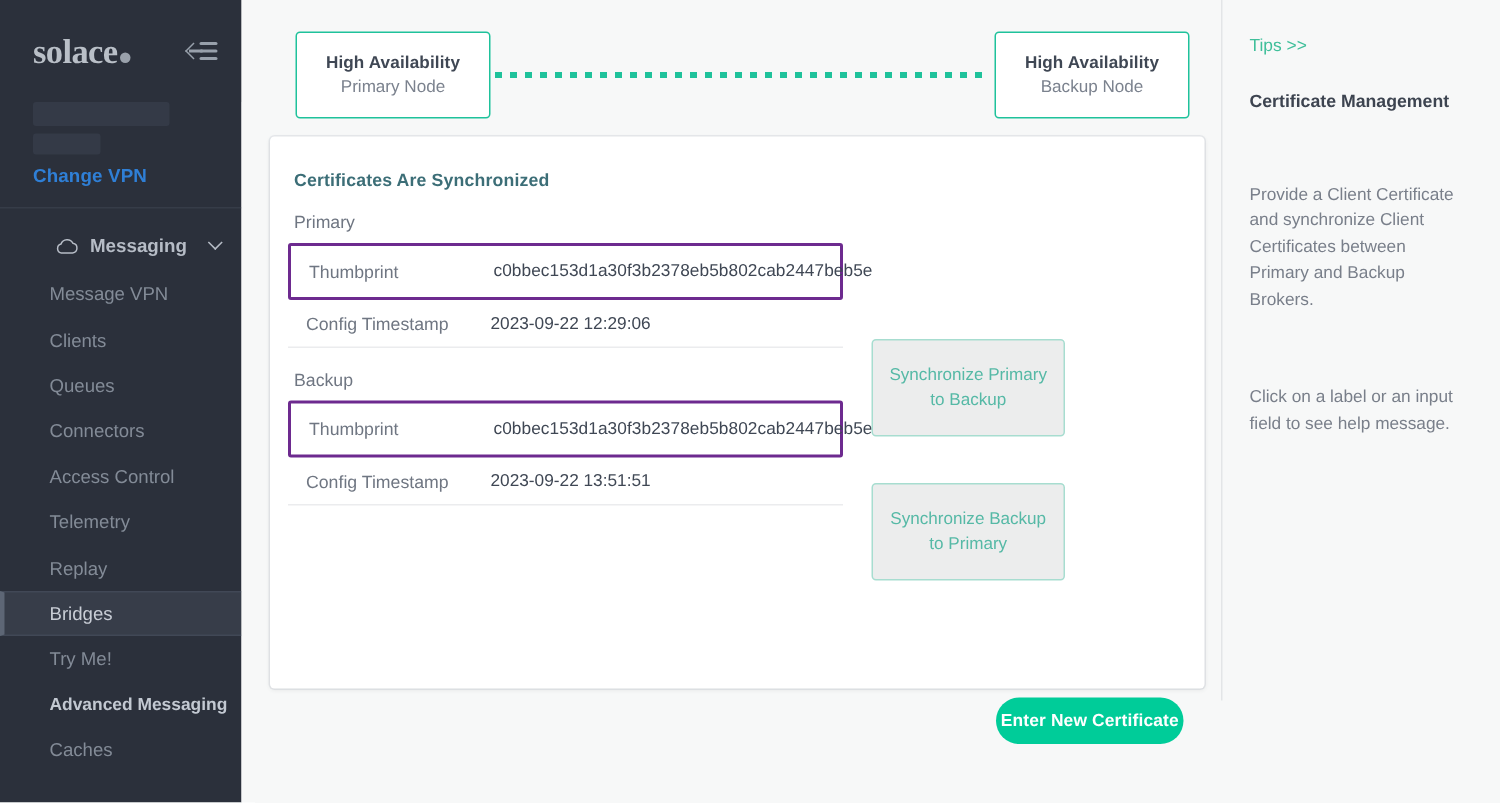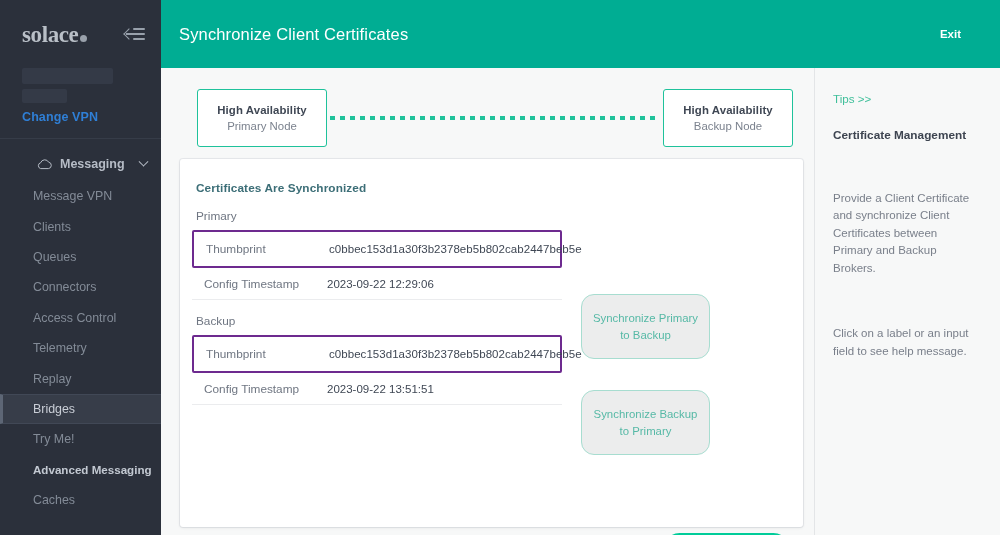--- a/index.html
+++ b/index.html
@@ -234,21 +234,21 @@
   }
   .f-value.mono { letter-spacing: .05px; }
 
   
   .sync-btn {
     position: absolute;
     width: 129px;
     height: 65px;
     background: #eceded;
     border: 1px solid #a7ddd0;
-    border-radius: 13px;
+    border-radius: 3px;
     display: flex; align-items: center; justify-content: center;
     text-align: center;
     color: #56b9a6;
     font-size: 11.4px;
     line-height: 1.45;
     padding: 0 8px;
     cursor: pointer;
   }
   .sync-btn.b1 { left: 401px; top: 135px; }
   .sync-btn.b2 { left: 401px; top: 231px; }
@@ -340,24 +340,20 @@
       <div class="sb-item">Replay</div>
       <div class="sb-item active">Bridges</div>
       <div class="sb-item">Try Me!</div>
       <div class="sb-item bold">Advanced Messaging</div>
       <div class="sb-item">Caches</div>
     </nav>
   </aside>
 
   <section class="main">
 
-    <header class="topbar">
-      <h1>Synchronize Client Certificates</h1>
-      <span class="exit-link">Exit</span>
-    </header>
 
     <div class="body-area">
 
       <div class="content-col">
 
         <div class="ha-row">
           <div class="ha-box">
             <div class="t1">High Availability</div>
             <div class="t2">Primary Node</div>
           </div>

